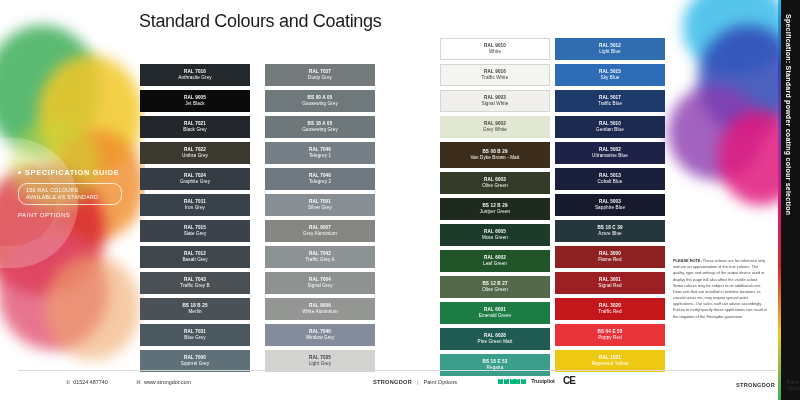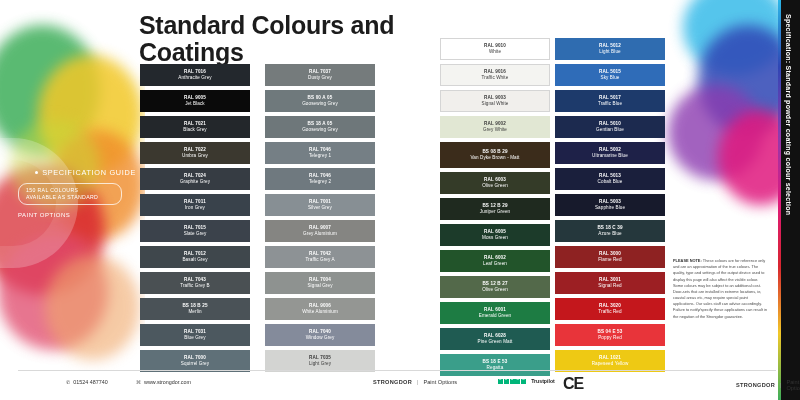--- a/index.html
+++ b/index.html
@@ -25,35 +25,35 @@
   .d-logo {
     position: absolute; left: -42px; top: 138px; width: 130px; height: 130px;
     border-radius: 0 65px 65px 0;
     background: rgba(255,255,255,0.14);
     box-shadow: inset 0 0 0 22px rgba(255,255,255,0.10);
     pointer-events: none;
   }
 
   
   .spec-guide { position: absolute; left: 18px; top: 168px; width: 118px; color: #fff; }
-  .spec-title { font-size: 7.3px; font-weight: normal; letter-spacing: .7px; white-space: nowrap; text-align: right; }
+  .spec-title { font-size: 7.3px; font-weight: bold; letter-spacing: .7px; white-space: nowrap; }
   .spec-bullet {
     display: inline-block; width: 3px; height: 3px; border-radius: 50%;
     background: #fff; vertical-align: middle; margin-right: 4px; margin-bottom: 1px;
   }
   .spec-pill {
     margin-top: 6px; border: 1px solid rgba(255,255,255,.75); border-radius: 9px;
     padding: 3px 7px; width: 104px; line-height: 1.35;
   }
   .spec-pill div { font-size: 5.2px; letter-spacing: .35px; }
   .spec-sub { margin-top: 7px; font-size: 6px; letter-spacing: .5px; }
 
   
   .header { position: absolute; left: 139px; top: 12px; width: 300px; }
-  .title { font-size: 25px; font-weight: bold; color: #1c1c1c; letter-spacing: -.3px; line-height: 1.08; }
+  .title { font-size: 18px; font-weight: normal; color: #1c1c1c; letter-spacing: -.3px; line-height: 1.08; }
   .subtitle { margin-top: 5px; font-size: 7.4px; color: #3c3c3c; line-height: 1.45; }
 
   
   .cols { position: absolute; left: 0; top: 0; width: 800px; height: 400px; }
   .col { position: absolute; width: 110px; }
   .col1 { left: 140px; top: 64px; }
   .col2 { left: 265px; top: 64px; }
   .col3 { left: 440px; top: 38px; }
   .col4 { left: 555px; top: 38px; }
 
@@ -102,21 +102,21 @@
   .f-ce { left: 545px; top: 1px; }
   .f-brand1 b, .f-brand2 b { font-weight: bold; letter-spacing: .3px; }
   .f-sep { color: #999; margin: 0 2px; }
   .stars { display: flex; gap: .8px; }
   .star { width: 5px; height: 5px; background: #00b67a; position: relative; }
   .star::after {
     content: "★"; position: absolute; left: .3px; top: -1.3px;
     font-size: 4.4px; color: #fff; line-height: 1;
   }
   .trust-name { font-size: 5.2px; font-weight: bold; color: #222; margin-left: 2px; }
-  .ce-mark { font-size: 16px; font-weight: bold; color: #222; letter-spacing: -1px; }
+  .ce-mark { font-size: 10px; font-weight: bold; color: #222; letter-spacing: -1px; }
   .ico { font-size: 5px; color: #555; }
 </style>
 </head>
 <body>
 
 <div class="page">
 
   <div class="splash-left">
     <div class="blob" style="left:-5px;  top:25px;  width:115px; height:130px; background:#3eae5a;"></div>
     <div class="blob" style="left:48px;  top:55px;  width:105px; height:120px; background:#f2c829;"></div>

